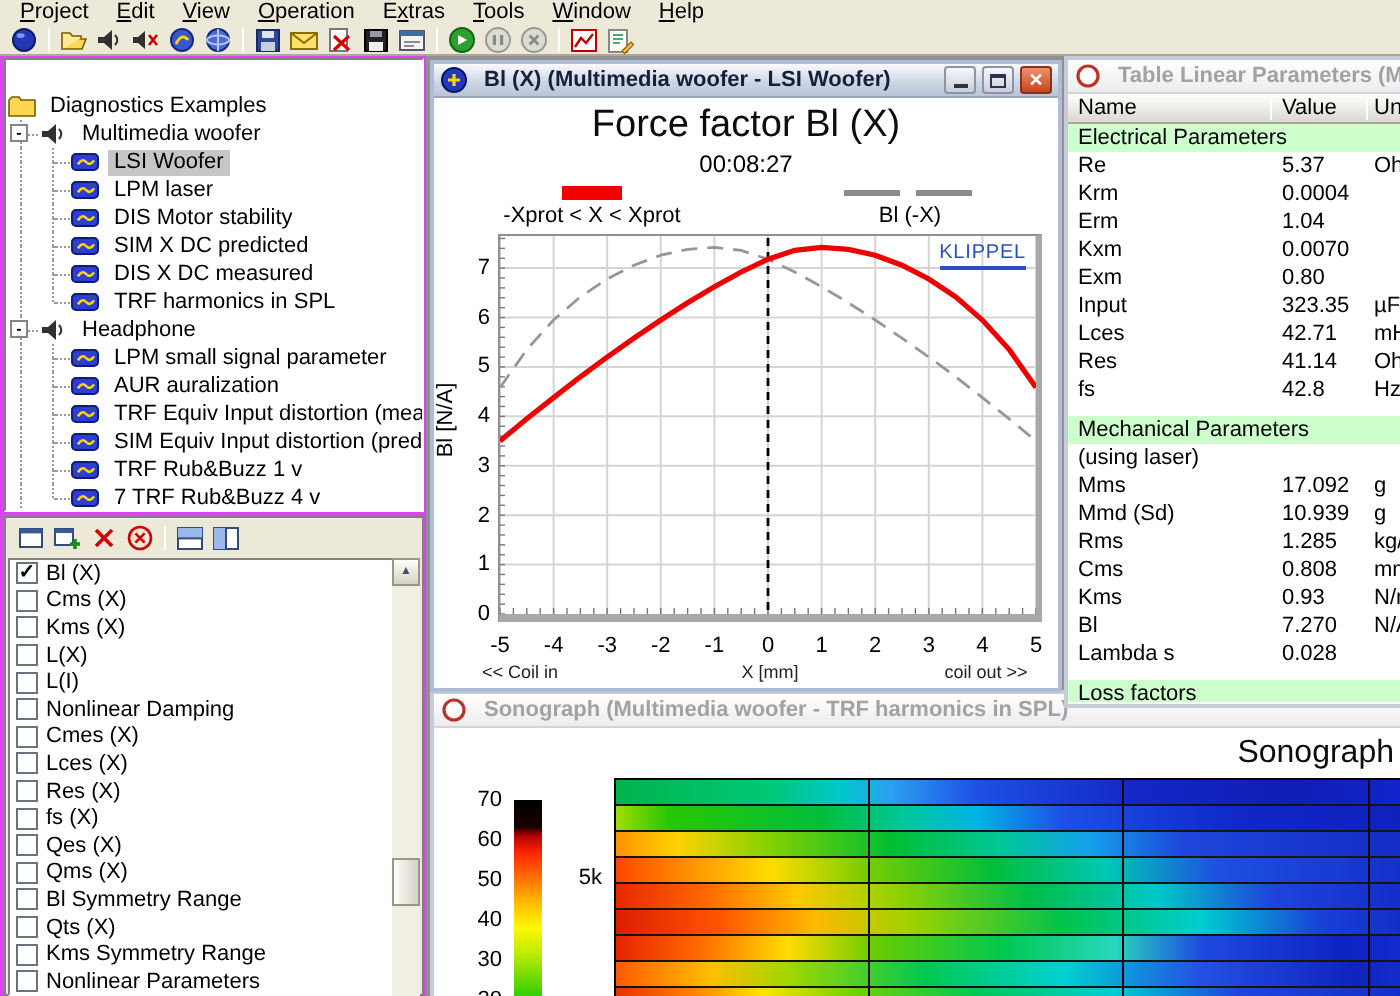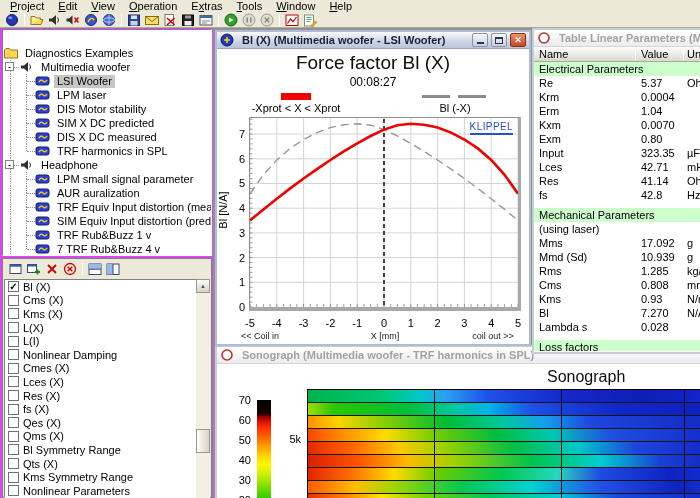--- a/index.html
+++ b/index.html
@@ -70,21 +70,21 @@
   .th-sep{position:absolute;top:2px;width:1px;height:11px;background:#b8b4a8;border-right:1px solid #fff;}
   #table-body{position:relative;overflow:hidden;height:289px;background:#fff;}
   .rowp{position:relative;height:14px;}
   .rowp span{position:absolute;top:1px;white-space:nowrap;}
   .c-name{left:5px;} .c-val{left:107px;} .c-unit{left:153px;}
   .section{height:14px;line-height:14px;background:#ccffcc;padding-left:5px;white-space:nowrap;}
   .blankrow{height:6px;}
 
   #win-sono{left:215px;top:345px;width:525px;height:170px;z-index:1;border:2px solid #c6cdd8;}
   #sono-content{position:relative;width:100%;height:149px;background:#fff;overflow:hidden;}
-  .sono-title{position:absolute;left:330px;top:4px;width:150px;text-align:left;font-size:16px;color:#0d0d0d;}
+  .sono-title{position:absolute;left:330px;top:4px;width:150px;text-align:right;font-size:16px;color:#0d0d0d;}
   .slabel{position:absolute;left:12px;width:22px;text-align:right;font-size:11px;}
   #scalebar{position:absolute;left:40px;top:36px;width:14px;height:112px;}
   .freq-tick{position:absolute;left:62px;top:69px;width:22px;text-align:right;font-size:11px;}
   #sono-plot{position:absolute;left:90px;top:25px;width:432px;height:119px;border:1px solid #000;border-bottom:none;overflow:hidden;}
   .band{height:13px;border-bottom:1px solid #141414;}
   .vgrid{position:absolute;top:0;bottom:0;width:1px;background:#0a0a0a;z-index:2;}
 </style>
 </head>
 <body>
 

